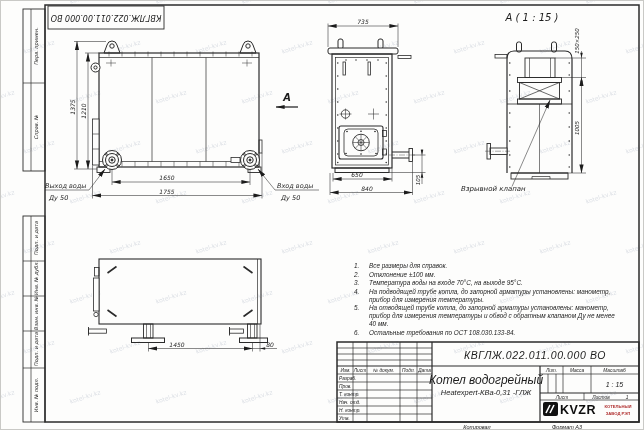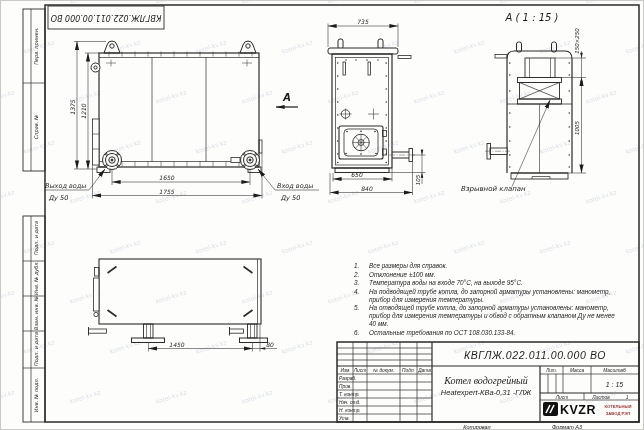--- a/index.html
+++ b/index.html
@@ -13,21 +13,21 @@
   .notes{position:absolute;left:353px;top:261px;width:266px;color:#222;
          font-size:6.4px;font-style:italic;line-height:8px;}
   .note{display:flex;margin-bottom:.5px;}
   .note .n{width:15px;flex:0 0 15px;}
   .note .t{flex:1;}
   .tbt{position:absolute;transform:translate(-50%,-50%);white-space:nowrap;color:#1c1c1c;
        font-style:italic;font-size:4.8px;}
   .tbl{position:absolute;white-space:nowrap;color:#1c1c1c;font-style:italic;font-size:4.8px;
        transform:translateY(-50%);}
   .docnum{font-size:10.5px;letter-spacing:.6px;}
-  .name1{font-size:10px;font-family:Liberation Serif, serif;}
+  .name1{font-size:12px;}
   .name2{font-size:7.5px;}
   .scale{font-size:7px;}
   .kvzr{font-size:12.5px;font-weight:bold;font-style:normal;letter-spacing:.5px;color:#0d0d0d;}
   .ksub{font-size:4.2px;font-weight:bold;font-style:normal;color:#b03030;}
   .logoicon{position:absolute;left:542px;top:401px;width:15px;height:14px;background:#101010;
             border-radius:2px;}
   .logoicon svg{position:absolute;left:0;top:0;}
   .ft{position:absolute;top:425.5px;transform:translate(-50%,-50%);font-size:5.5px;
       font-style:italic;color:#222;white-space:nowrap;}
 </style>

